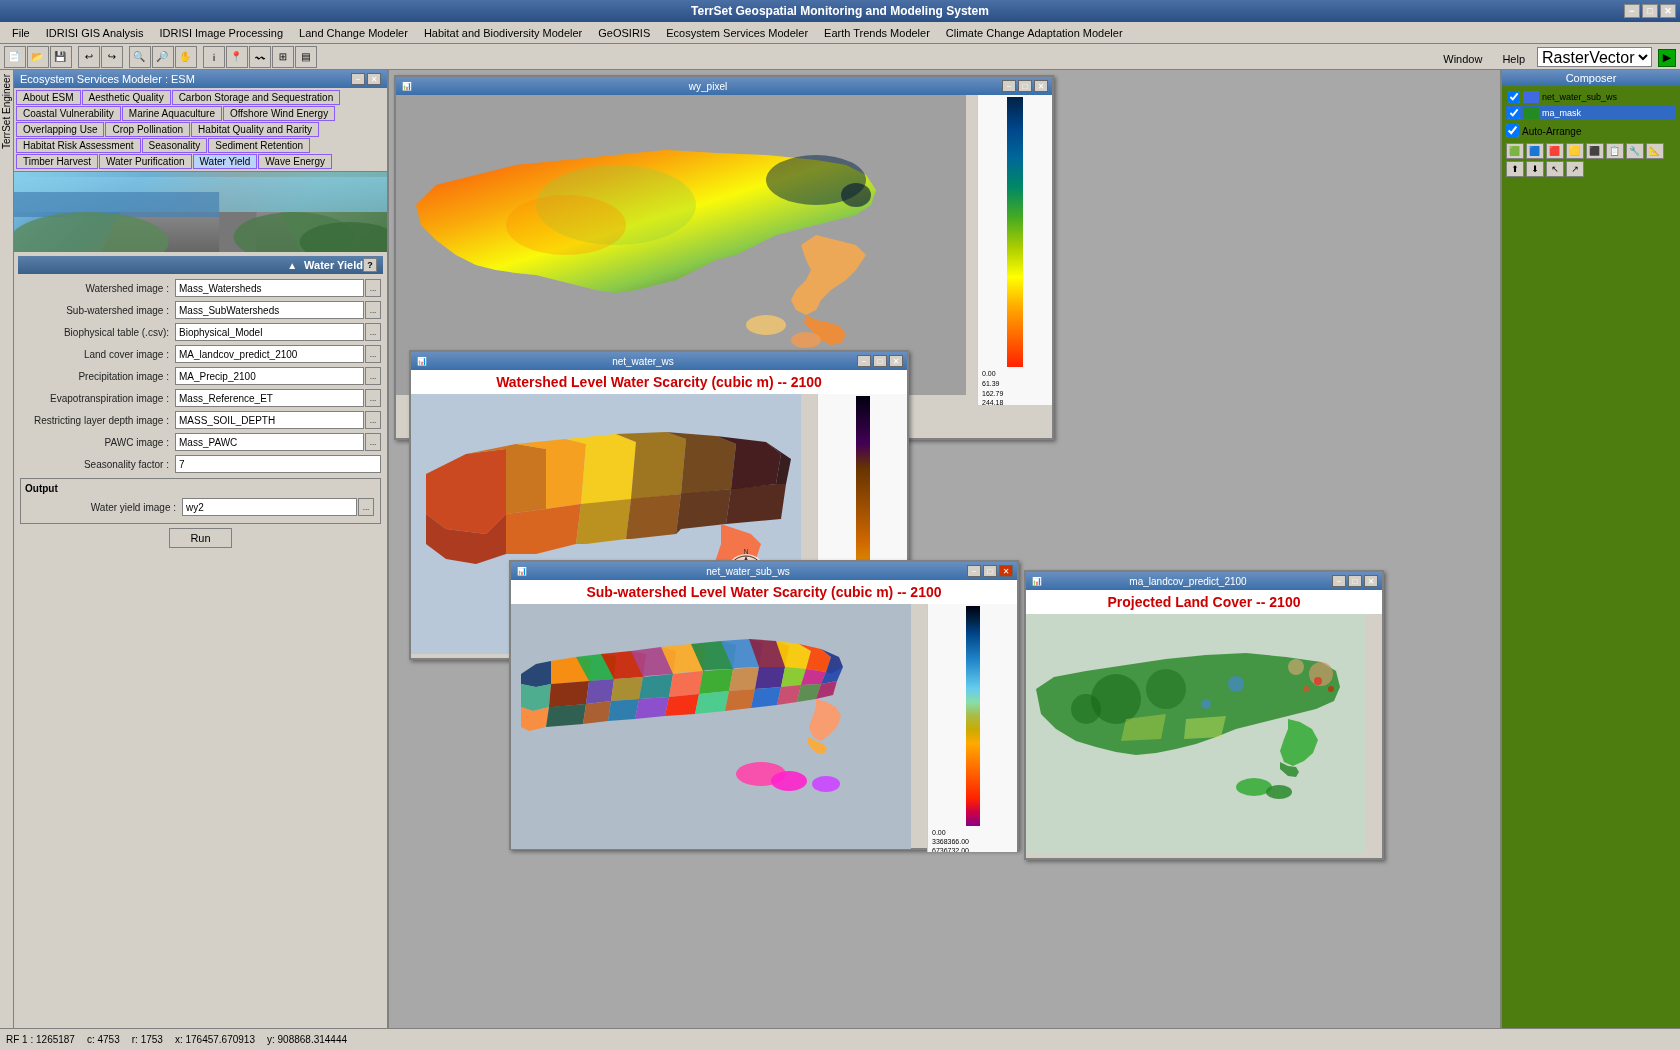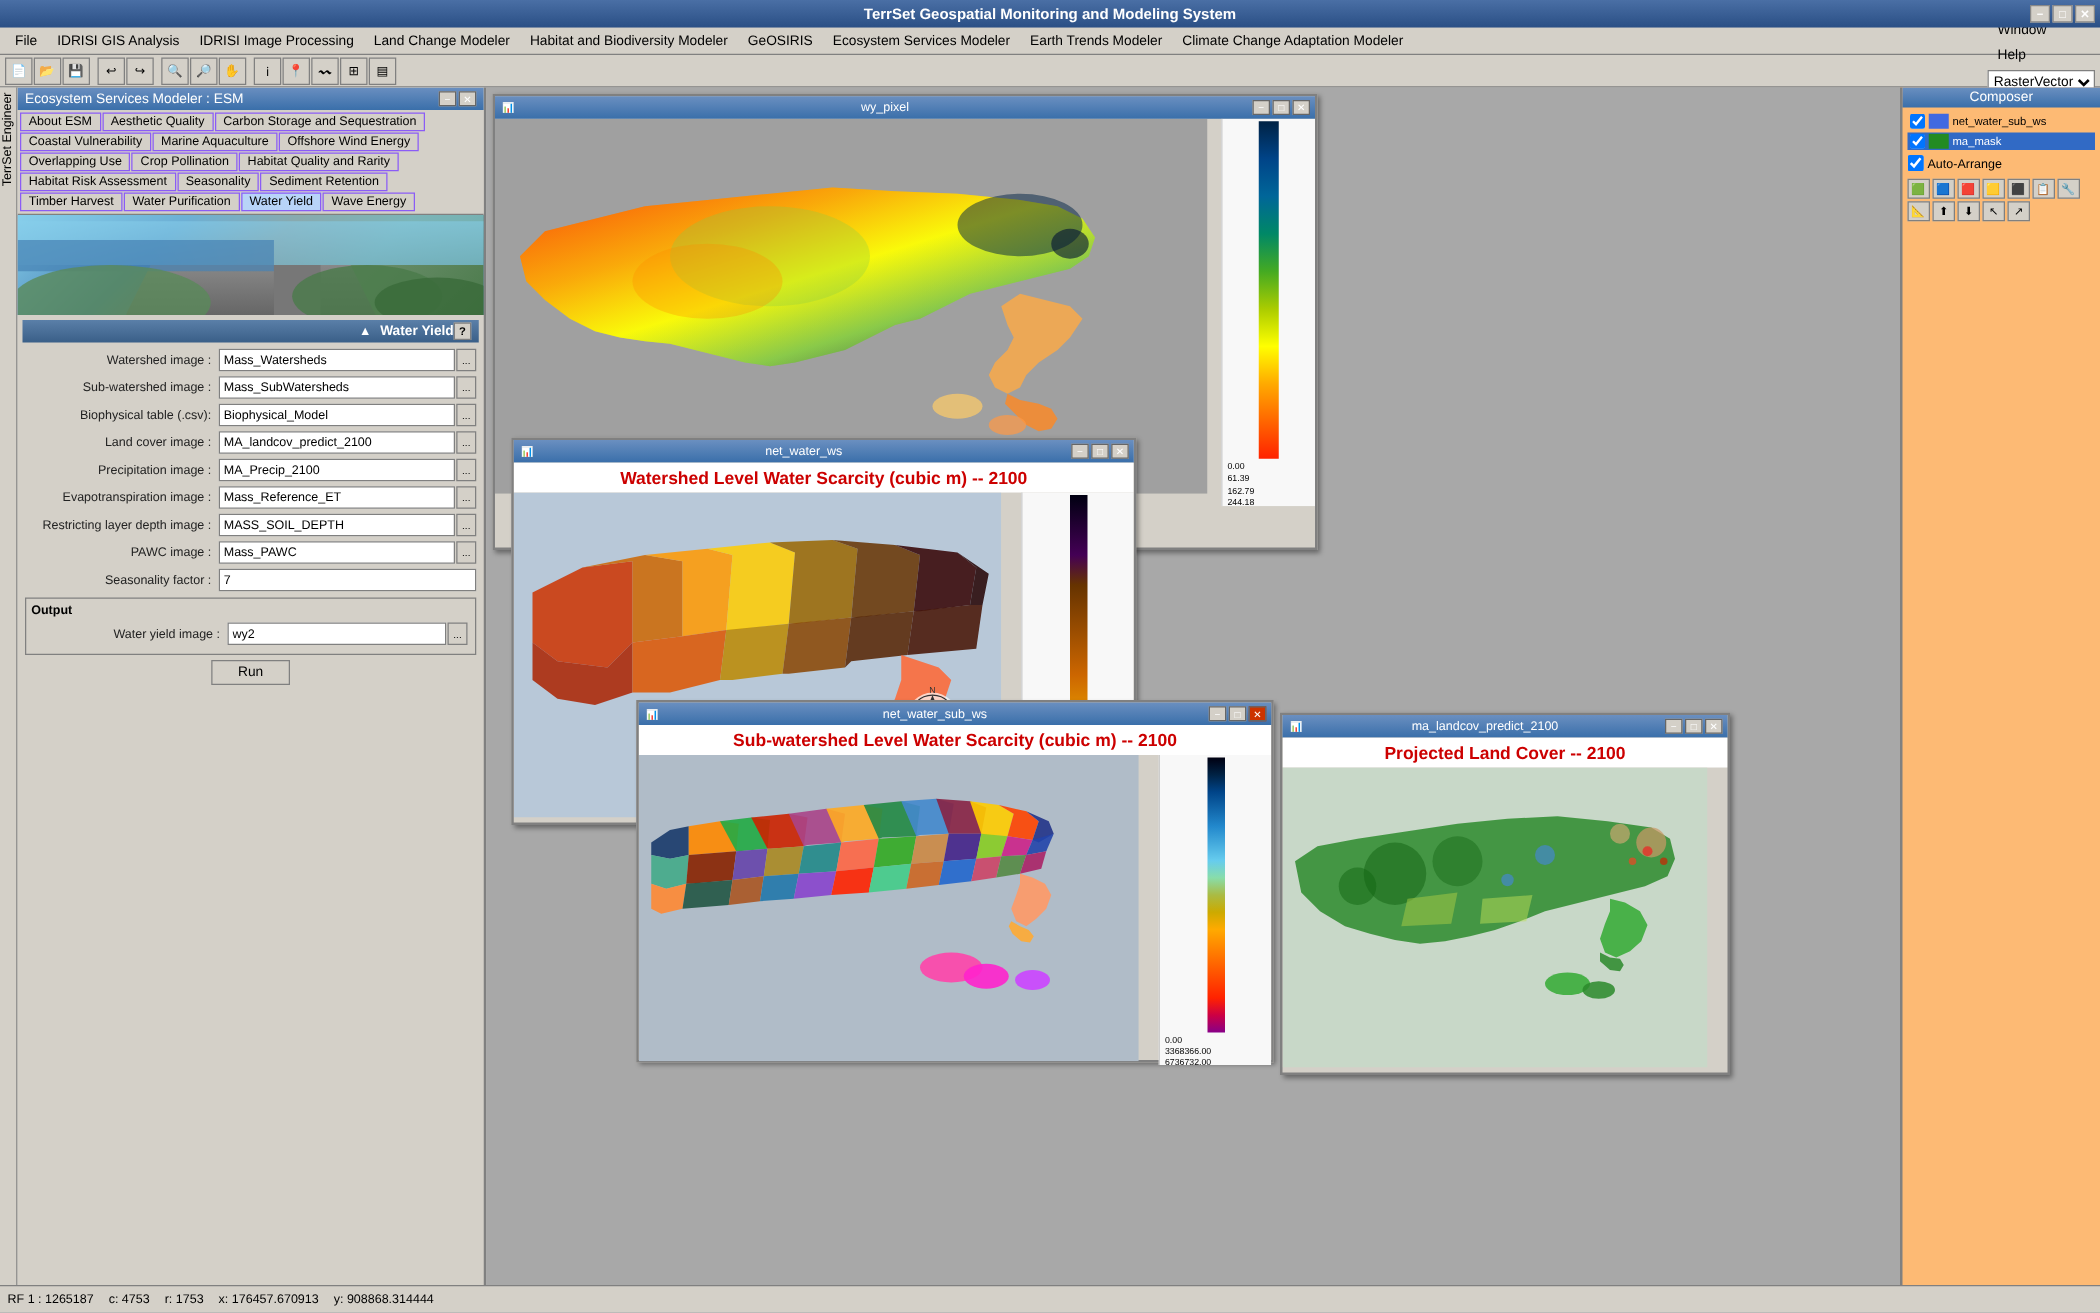--- a/index.html
+++ b/index.html
@@ -75,21 +75,21 @@
       background: #d4d0c8;
       border: 1px solid #808080;
       display: flex; align-items: center; justify-content: center;
       cursor: pointer;
       font-size: 10px;
     }
     .tb-sep { width: 4px; }
     .raster-vector-select {
       margin-left: auto;
       height: 20px;
-      font-size: 11px;
+      font-size: 16px;
       background: white;
       border: 1px solid #808080;
     }
     .tb-run-btn {
       width: 18px; height: 18px;
       background: #00aa00;
       border: 1px solid #006600;
       display: flex; align-items: center; justify-content: center;
       cursor: pointer;
       margin-left: 2px;
@@ -391,22 +391,22 @@
     
     #landcov-window {
       top: 500px;
       left: 635px;
       width: 360px;
       height: 290px;
     }
 
     
     #composer-panel {
-      width: 160px;
-      background: #fdba74;
+      width: 180px;
+      background: #4d7c0f;
       border-left: 2px solid #808080;
       padding: 4px;
     }
     #composer-title {
       background: linear-gradient(to bottom, #6a8fc0, #3a6faa);
       color: white;
       text-align: center;
       padding: 2px;
       font-size: 11px;
       margin: -4px -4px 4px -4px;
@@ -486,21 +486,21 @@
   <div class="tb-sep"></div>
   <div class="tb-btn">🔍</div>
   <div class="tb-btn">🔎</div>
   <div class="tb-btn">✋</div>
   <div class="tb-sep"></div>
   <div class="tb-btn">ℹ</div>
   <div class="tb-btn">📍</div>
   <div class="tb-btn">〰</div>
   <div class="tb-btn">⊞</div>
   <div class="tb-btn">▤</div>
-  <div style="margin-left: auto; display: flex; align-items: flex-start; gap: 4px; flex-direction: column;">
+  <div style="margin-left: auto; display: flex; align-items: flex-end; gap: 4px;">
     <span class="menu-item">Window</span>
     <span class="menu-item">Help</span>
     <select class="raster-vector-select">
       <option>RasterVector</option>
     </select>
     <div class="tb-run-btn">▶</div>
   </div>
 </div>
 
 <div id="main-layout">

